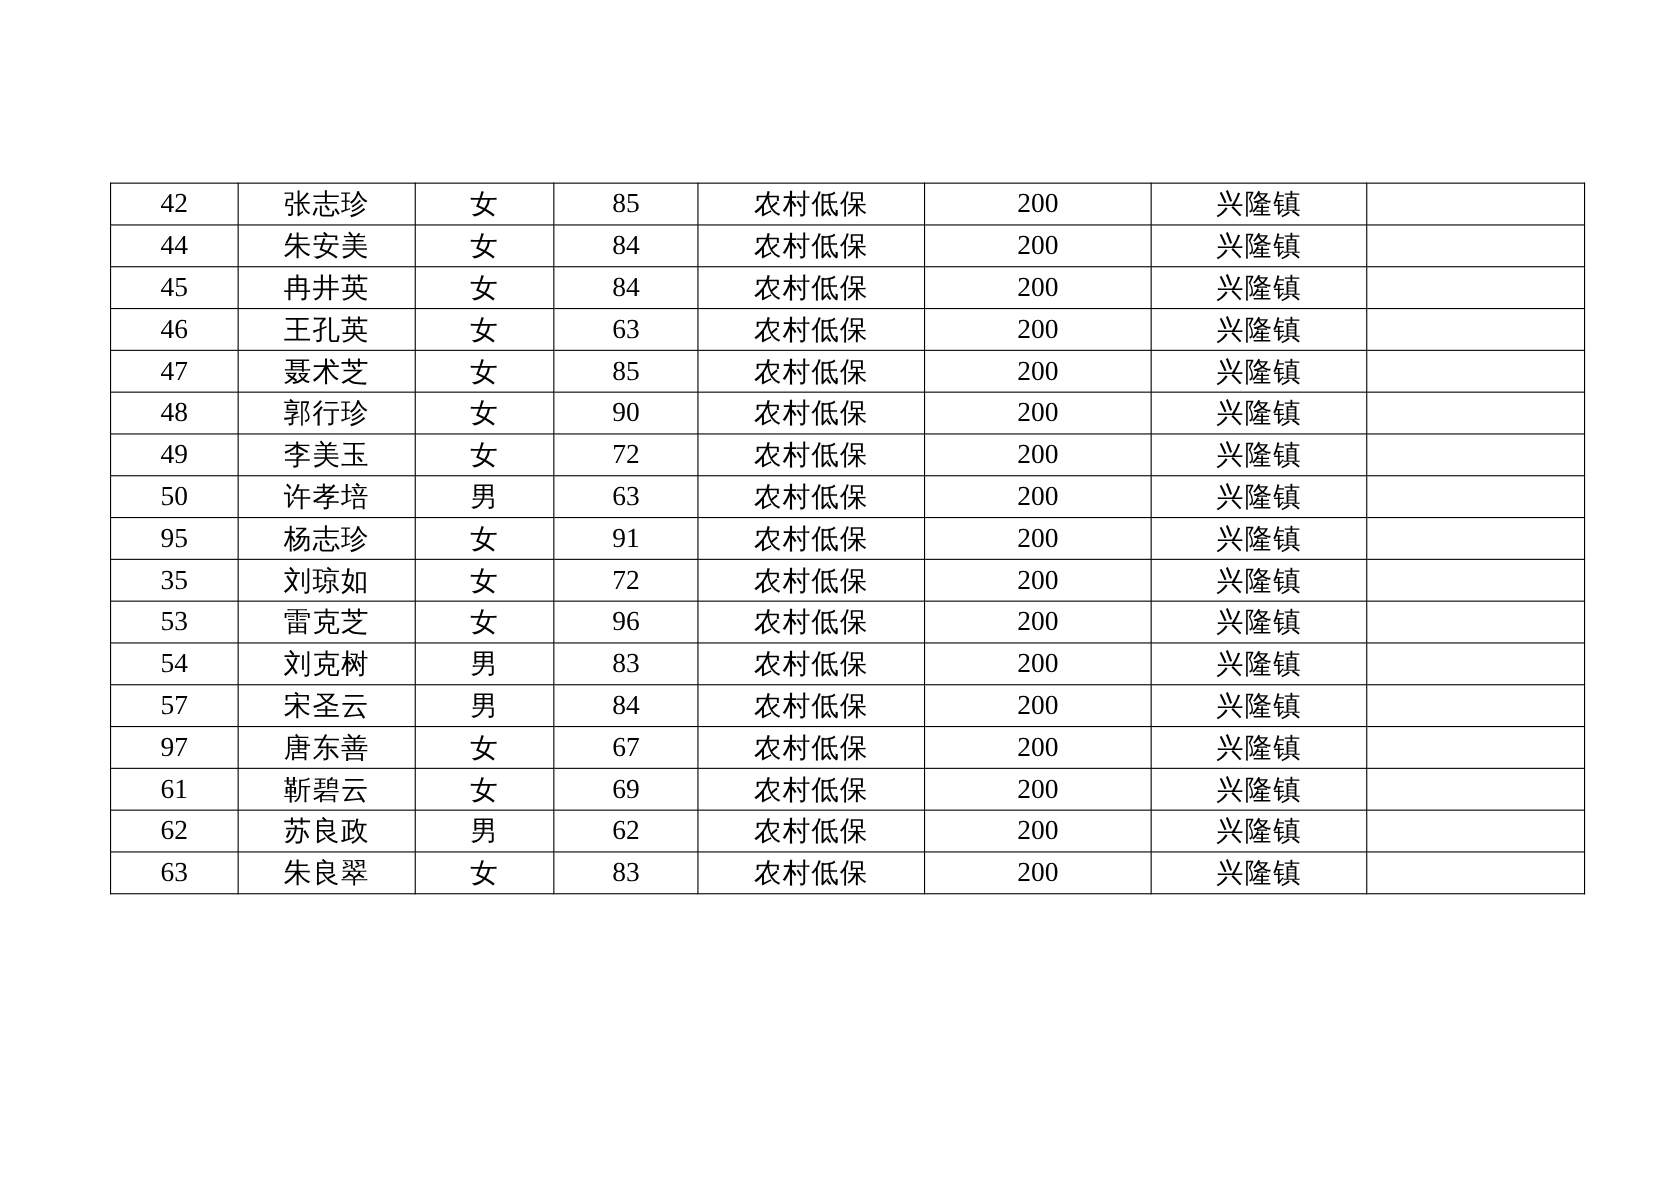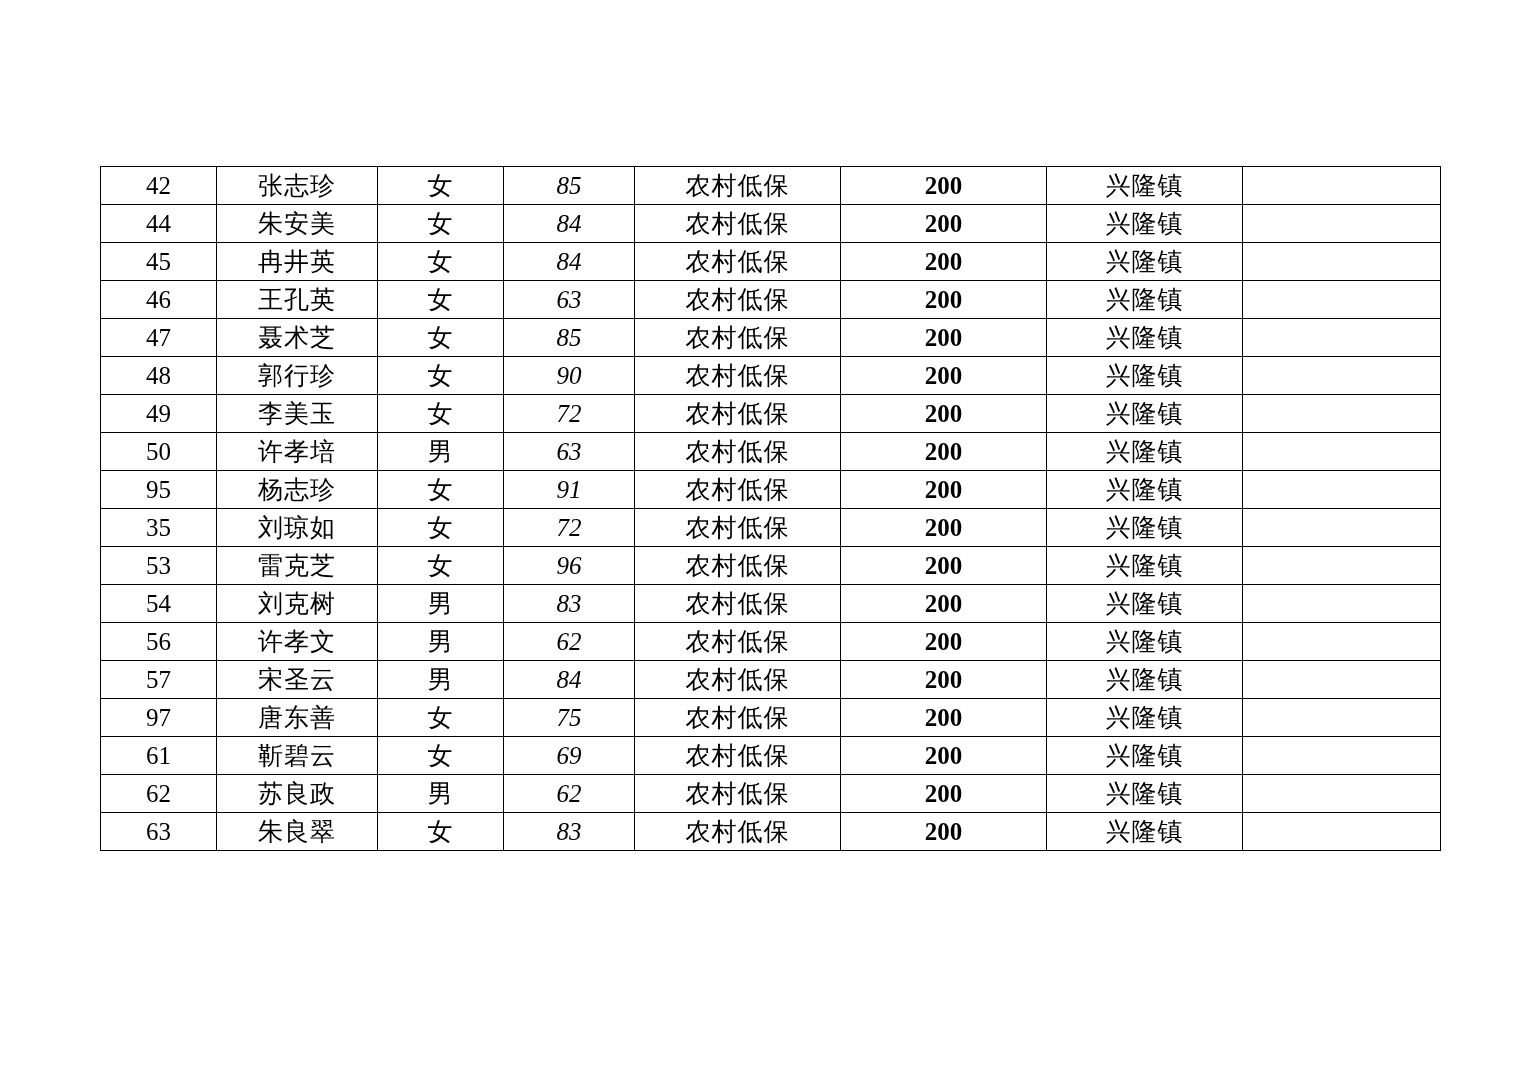--- a/index.html
+++ b/index.html
@@ -38,23 +38,23 @@
     padding: 0;
     text-align: center;
     vertical-align: middle;
     font-size: 25px;
     line-height: 37px;
     white-space: nowrap;
   }
   td.c-index   { width: 115px; }
   td.c-name    { width: 160px; }
   td.c-gender  { width: 125px; }
-  td.c-age     { width: 130px; font-style: italic; }
+  td.c-age     { width: 130px; }
   td.c-type    { width: 205px; }
-  td.c-amount  { width: 205px; font-weight: bold; }
+  td.c-amount  { width: 205px; }
   td.c-town    { width: 195px; }
   td.c-remark  { width: 197px; }
 
   .cjk {
     font-family: "DejaVu Sans", "Liberation Sans", sans-serif;
     font-size: 25px;
     letter-spacing: 1px;
   }
   .num {
     font-family: "Liberation Serif", "DejaVu Serif", serif;
@@ -182,44 +182,34 @@
             <td class="c-index num">54</td>
             <td class="c-name cjk">刘克树</td>
             <td class="c-gender cjk">男</td>
             <td class="c-age num">83</td>
             <td class="c-type cjk">农村低保</td>
             <td class="c-amount num">200</td>
             <td class="c-town cjk">兴隆镇</td>
             <td class="c-remark cjk"></td>
           </tr>
           <tr>
-            <td class="c-index num">56</td>
-            <td class="c-name cjk">许孝文</td>
-            <td class="c-gender cjk">男</td>
-            <td class="c-age num">62</td>
-            <td class="c-type cjk">农村低保</td>
-            <td class="c-amount num">200</td>
-            <td class="c-town cjk">兴隆镇</td>
-            <td class="c-remark cjk"></td>
-          </tr>
-          <tr>
             <td class="c-index num">57</td>
             <td class="c-name cjk">宋圣云</td>
             <td class="c-gender cjk">男</td>
             <td class="c-age num">84</td>
             <td class="c-type cjk">农村低保</td>
             <td class="c-amount num">200</td>
             <td class="c-town cjk">兴隆镇</td>
             <td class="c-remark cjk"></td>
           </tr>
           <tr>
             <td class="c-index num">97</td>
             <td class="c-name cjk">唐东善</td>
             <td class="c-gender cjk">女</td>
-            <td class="c-age num">75</td>
+            <td class="c-age num">67</td>
             <td class="c-type cjk">农村低保</td>
             <td class="c-amount num">200</td>
             <td class="c-town cjk">兴隆镇</td>
             <td class="c-remark cjk"></td>
           </tr>
           <tr>
             <td class="c-index num">61</td>
             <td class="c-name cjk">靳碧云</td>
             <td class="c-gender cjk">女</td>
             <td class="c-age num">69</td>

